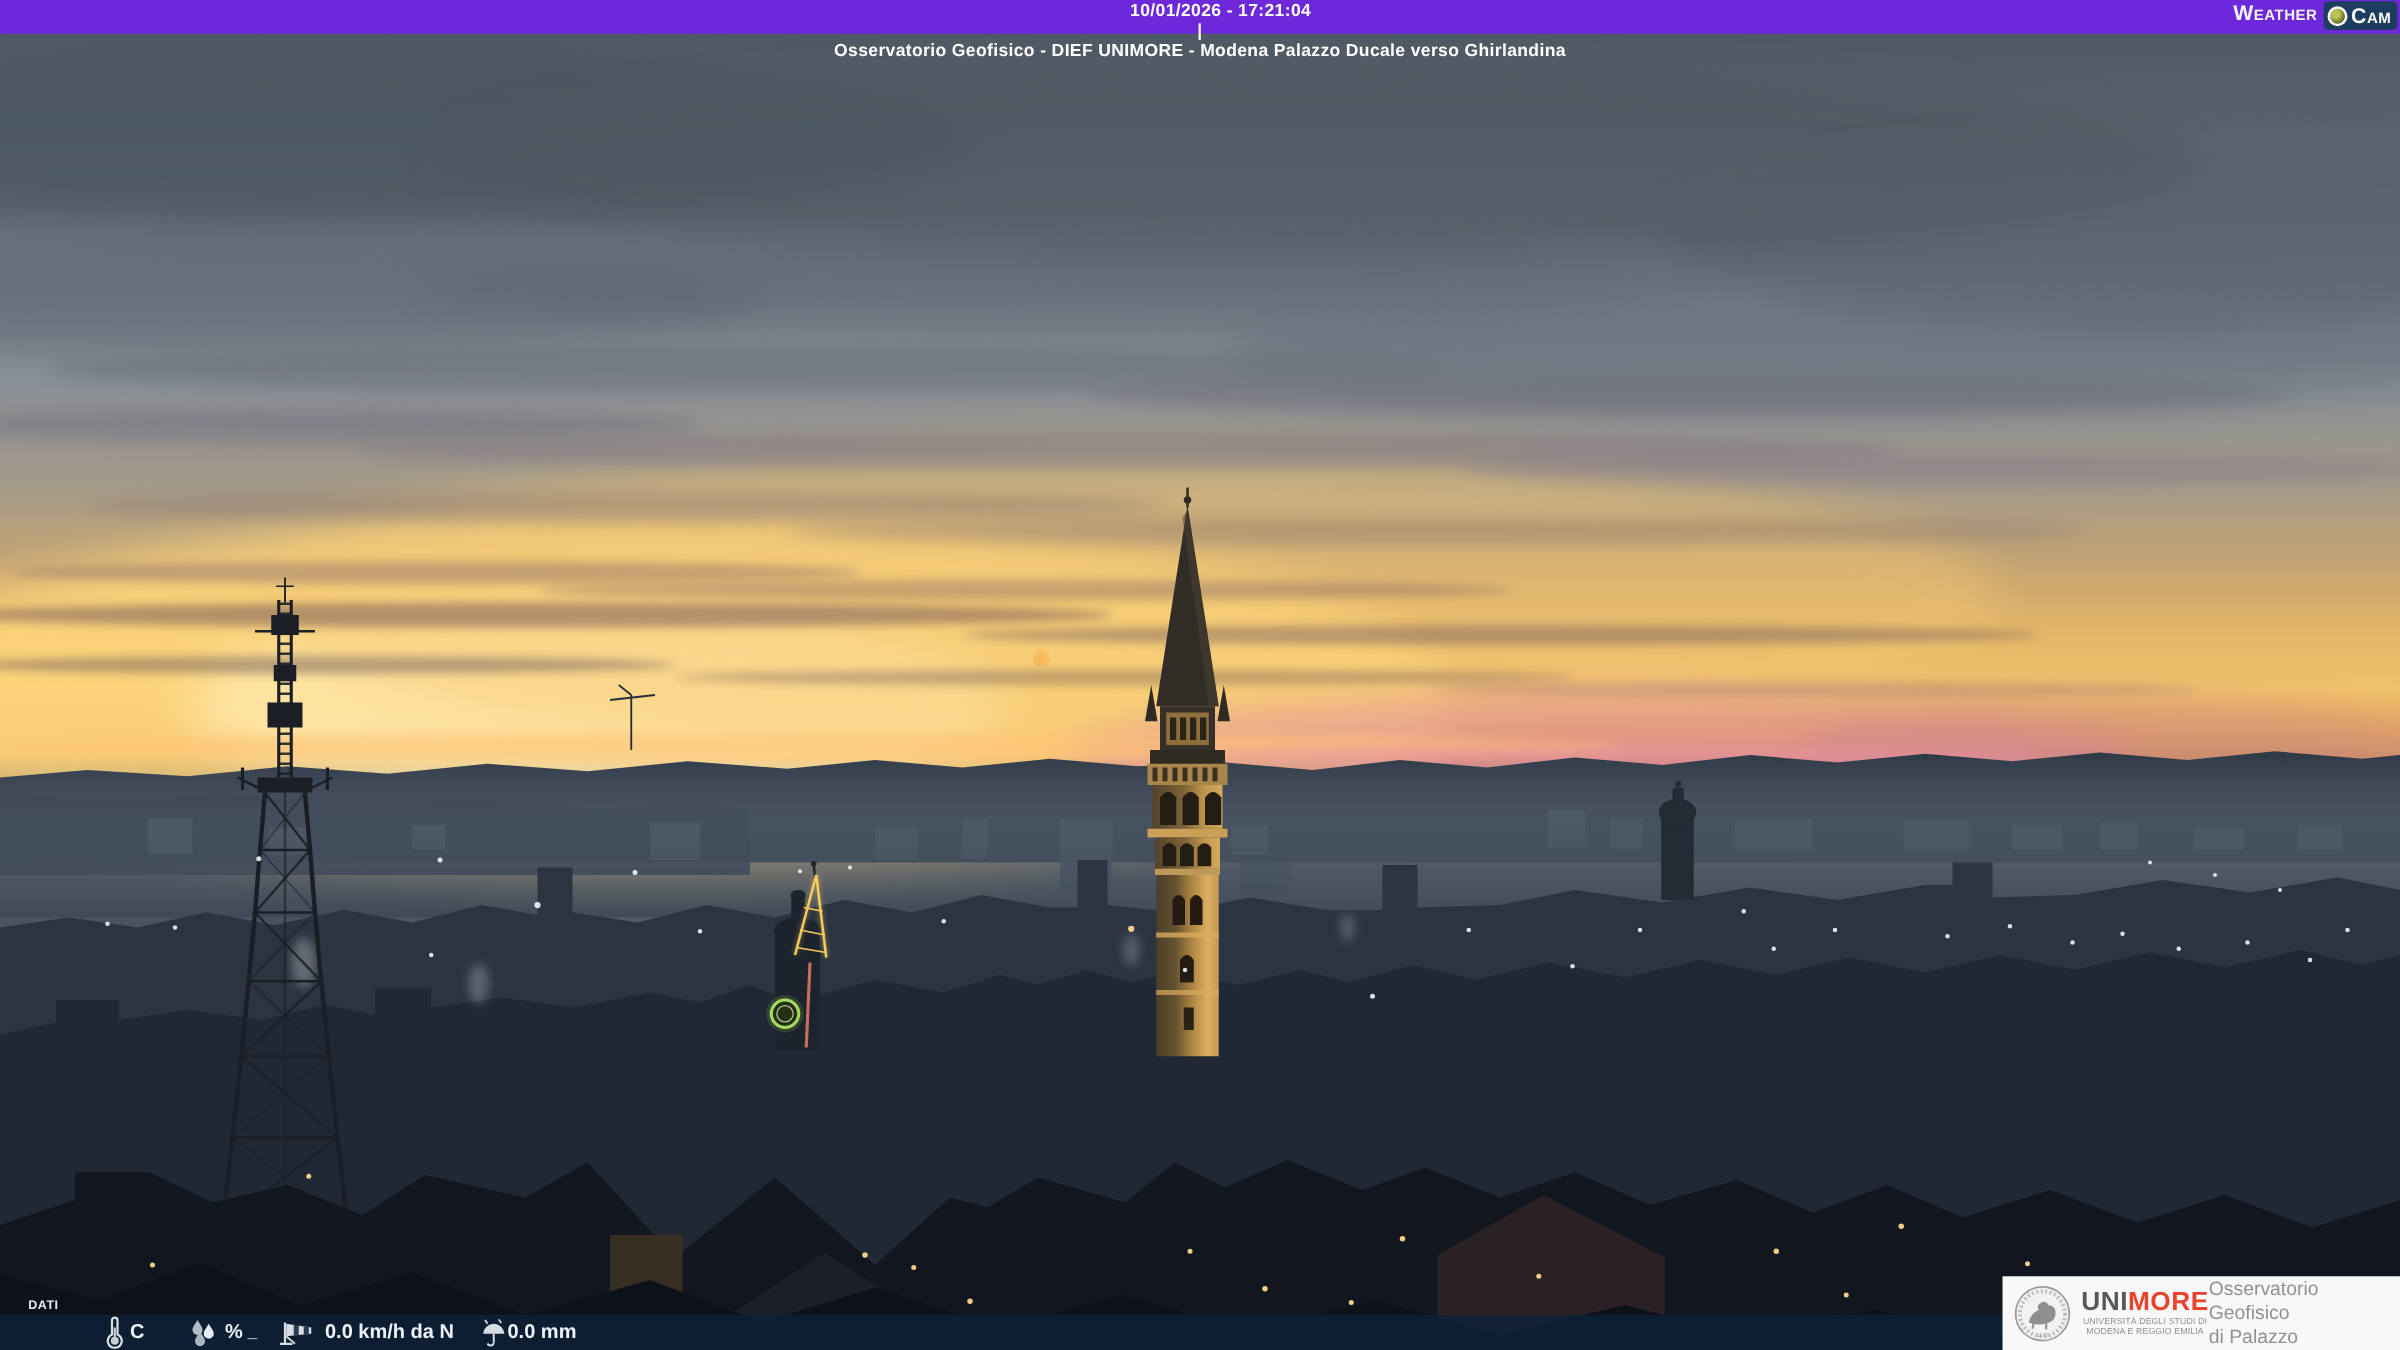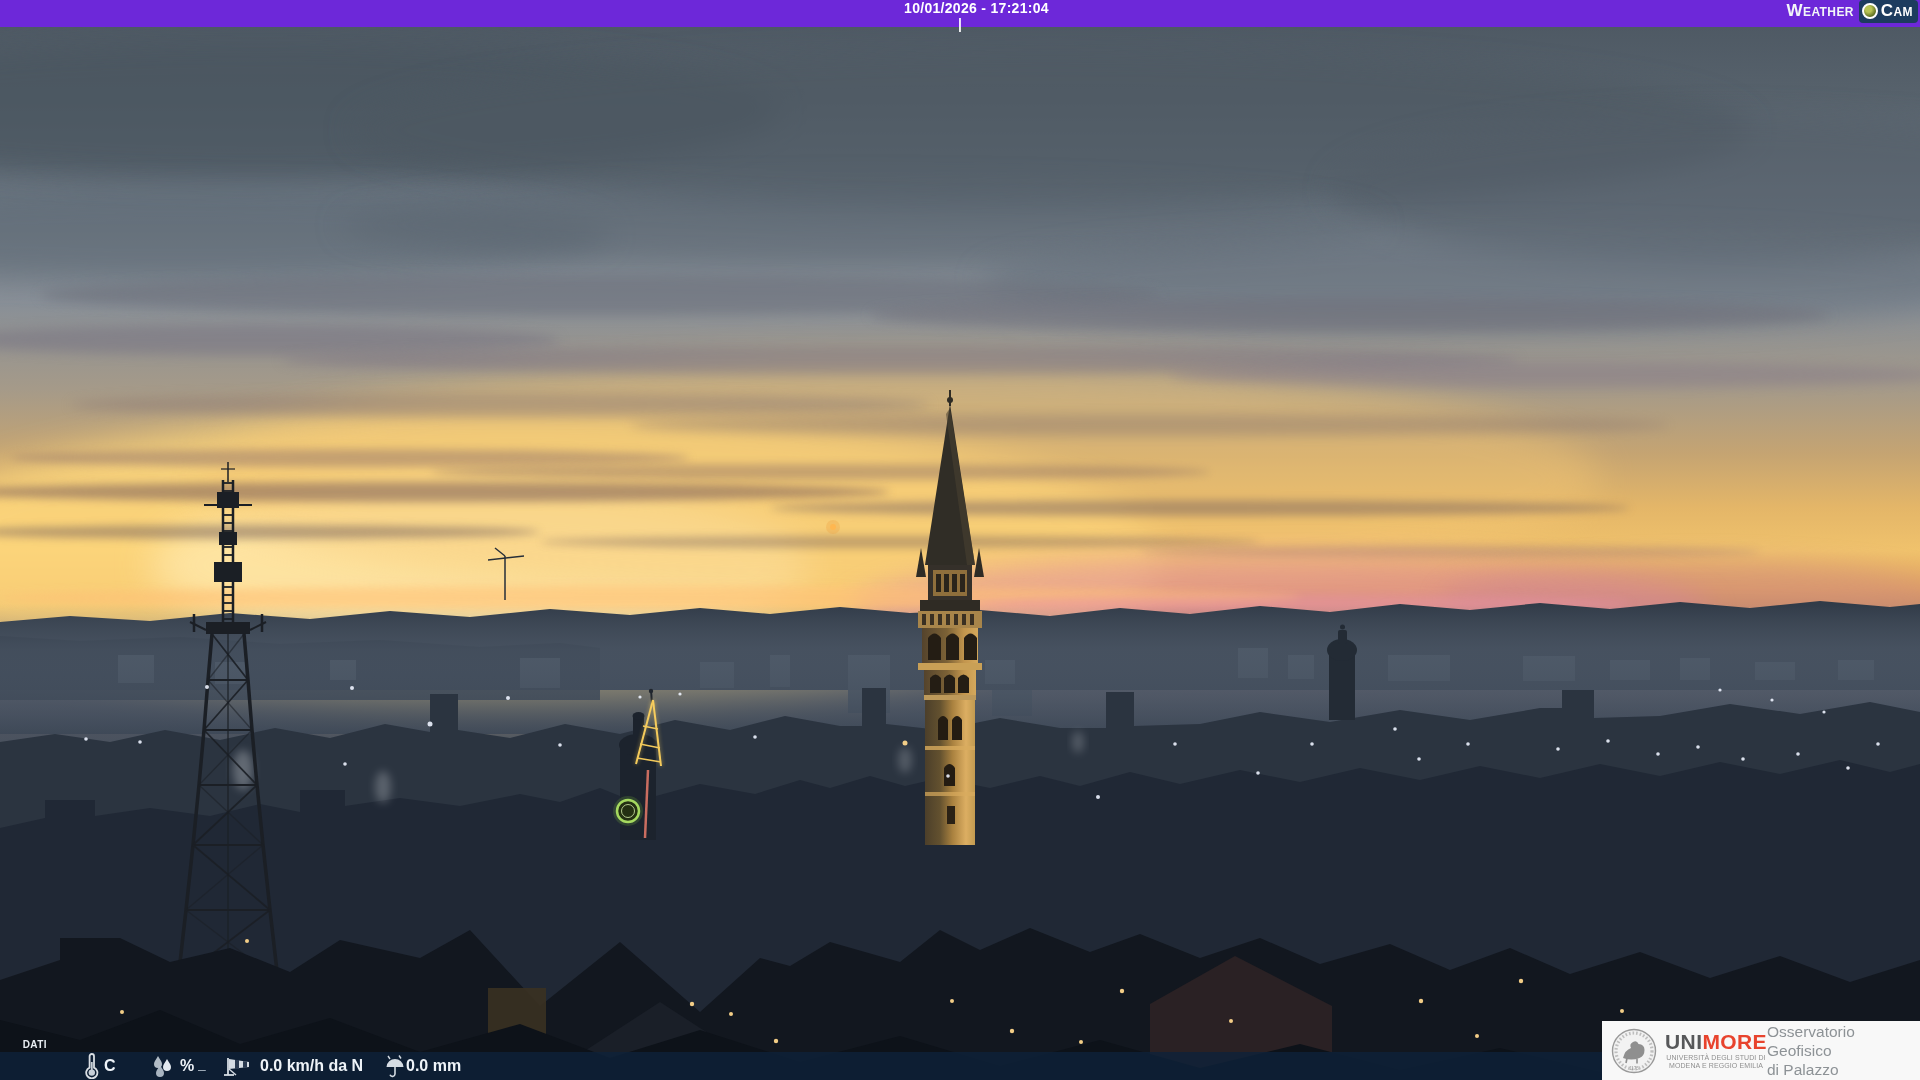--- a/index.html
+++ b/index.html
@@ -7,21 +7,21 @@
          font-family:"Liberation Sans",sans-serif;background:#3c4854;}
   .scene-svg{position:absolute;left:0;top:0;width:1920px;height:1080px;display:block;}
 
   
   .topbar{position:absolute;left:0;top:0;width:1920px;height:27px;
           background:#6d28d9;display:flex;align-items:center;z-index:5;
           color:#fff;font-weight:bold;font-size:14px;letter-spacing:.3px;flex-direction:column;}
   .topbar .dt{margin-left:33px;white-space:pre;}
   .topbar .sep{margin:0 17px;opacity:.95;}
   .topbar .title{white-space:pre;}
-  .wcam{position:absolute;right:2px;top:1px;height:20px;display:flex;align-items:center;}
+  .wcam{position:absolute;right:2px;top:1px;height:20px;display:flex;}
   .wcam .w1{font-variant:small-caps;font-weight:bold;font-size:17px;color:#f2f5f8;margin-right:5px;letter-spacing:.4px;}
   .wcam .badge{display:flex;align-items:center;background:#1d3c5f;border-radius:4px;
                height:23px;padding:0 5px 0 3px;}
   .wcam .dot{width:12px;height:12px;border-radius:50%;border:2px solid #fff;
              background:radial-gradient(circle at 38% 35%, #b9c455 0 28%, #5f7022 70%);margin-right:3px;}
   .wcam .w2{font-variant:small-caps;font-weight:bold;font-size:17px;color:#fff;letter-spacing:.4px;}
 
   
   .bottombar{position:absolute;left:0;top:1052px;width:1920px;height:28px;
              background:rgba(14,34,58,.8);z-index:5;color:#eef3f8;}
@@ -363,20 +363,21 @@
       <g>
         <circle cx="833" cy="527" r="7" fill="#f0a040" opacity=".3"></circle>
         <circle cx="833" cy="527" r="3" fill="#ffb750"></circle>
       </g>
     </g>
   </svg>
 
   <div class="topbar">
     <span class="dt">10/01/2026 - 17:21:04</span>
     <span class="sep">|</span>
+    <span class="title">Osservatorio Geofisico - DIEF UNIMORE - Modena Palazzo Ducale verso Ghirlandina</span>
     <div class="wcam">
       <span class="w1">Weather</span>
       <span class="badge">
         <span class="dot"></span>
         <span class="w2">Cam</span>
       </span>
     </div>
   </div>
 
   <div class="bottombar">

